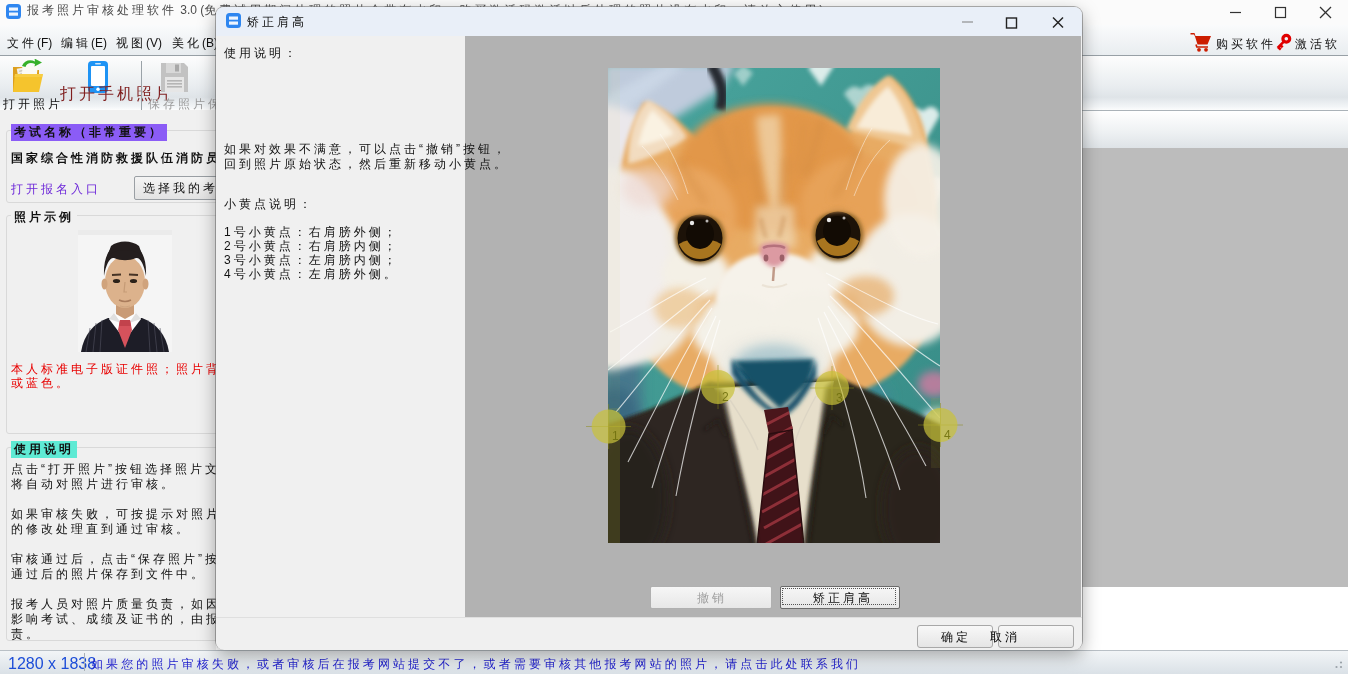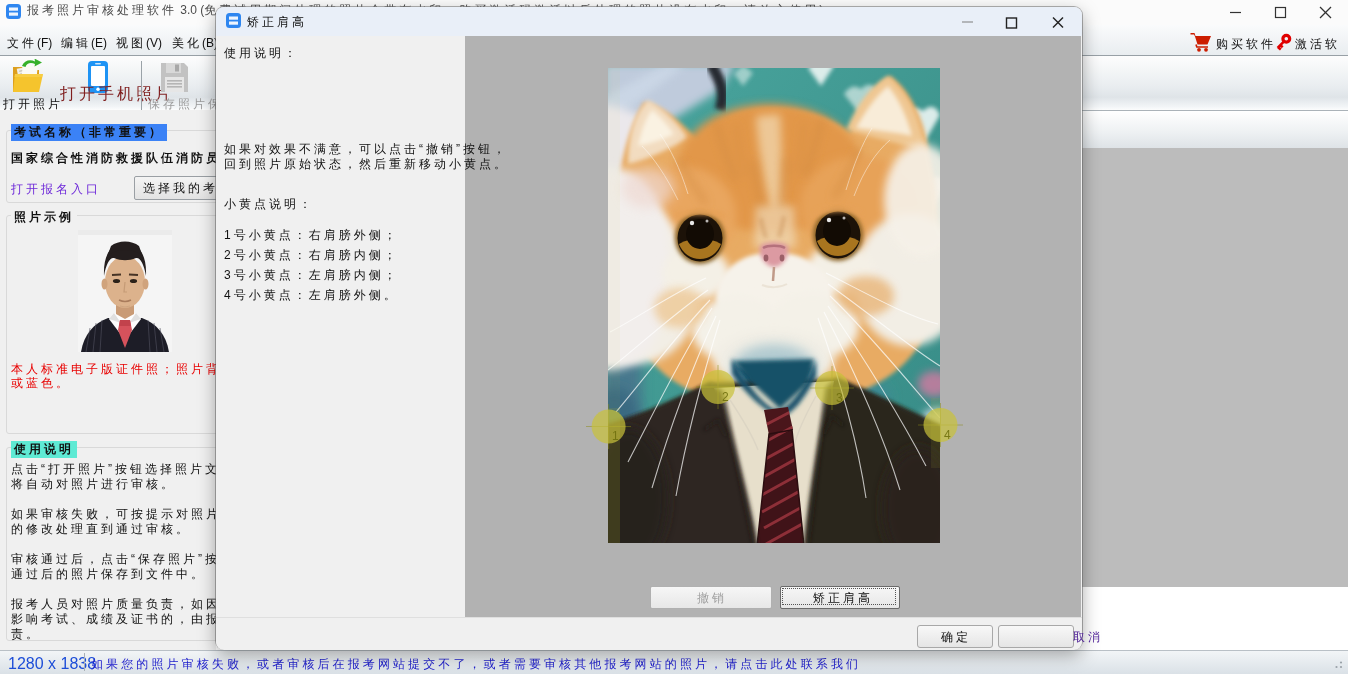--- a/index.html
+++ b/index.html
@@ -89,21 +89,21 @@
 <div class="abs cjk" style="left:148px;top:96px;font-size:12px;color:#9b9b9b;">保存照片</div>
 <div class="abs cjk" style="left:208px;top:96px;font-size:12px;color:#9b9b9b;">保存手机照片</div>
 
 <div class="abs" style="left:216px;top:110px;width:1132px;height:38px;background:linear-gradient(180deg,#ffffff,#eef1f3 55%,#dde2e6);border-top:1px solid #aab2b8;"></div>
 <div class="abs" style="left:216px;top:148px;width:1132px;height:439px;background:#bcbcbc;"></div>
 <div class="abs" style="left:216px;top:587px;width:1132px;height:63px;background:#ffffff;"></div>
 
 <div class="abs" style="left:0;top:110px;width:216px;height:540px;background:#f0f0f0;"></div>
 
 <div class="abs" style="left:6px;top:130px;width:240px;height:71px;border:1px solid #d9d9d9;border-radius:3px;"></div>
-<div class="abs cjk" style="left:11px;top:124px;font-weight:bold;color:#111;background:#3b82f6;padding:0 3px;">考试名称（非常重要）</div>
+<div class="abs cjk" style="left:11px;top:124px;font-weight:bold;color:#111;background:#8b5cf6;padding:0 3px;">考试名称（非常重要）</div>
 <div class="abs cjk" style="left:11px;top:150px;font-weight:bold;color:#111;white-space:nowrap;">国家综合性消防救援队伍消防员招录</div>
 <div class="abs cjk" style="left:11px;top:181px;color:#6d28d9;">打开报名入口</div>
 <div class="abs" style="left:134px;top:176px;width:100px;height:22px;background:linear-gradient(180deg,#f4f4f4,#e3e3e3);border:1px solid #9a9fa4;border-radius:2px;"></div>
 <div class="abs cjk" style="left:143px;top:180px;color:#111;">选择我的考试</div>
 
 <div class="abs" style="left:6px;top:215px;width:240px;height:217px;border:1px solid #d9d9d9;border-radius:3px;"></div>
 <div class="abs cjk" style="left:11px;top:209px;font-weight:bold;color:#111;background:#f0f0f0;padding:0 3px;">照片示例</div>
 
 <svg class="abs" style="left:78px;top:230px" width="94" height="122" viewBox="0 0 94 122">
  <rect width="94" height="122" fill="#f5f5f5"></rect>
@@ -173,31 +173,31 @@
  <line x1="108" y1="10.5" x2="98" y2="20.5" stroke="#222" stroke-width="1.4"></line>
 </svg>
 
 <div class="abs" style="left:216px;top:36px;width:249px;height:581px;background:#f0f0f0;"></div>
 <div class="abs" style="left:465px;top:36px;width:616px;height:581px;background:#b2b2b2;"></div>
 <div class="abs" style="left:216px;top:617px;width:866px;height:32px;background:#f0f0f0;border-top:1px solid #dfdfdf;border-radius:0 0 8px 8px;"></div>
 
 <div class="abs cjk" style="left:224px;top:46px;color:#111;line-height:15px;white-space:nowrap;">使用说明：</div>
 <div class="abs cjk" style="left:224px;top:142px;color:#111;line-height:15px;white-space:nowrap;">如果对效果不满意，可以点击“撤销”按钮，<br>回到照片原始状态，然后重新移动小黄点。</div>
 <div class="abs cjk" style="left:224px;top:196px;color:#111;">小黄点说明：</div>
-<div class="abs cjk" style="left:224px;top:225px;color:#111;line-height:20px;white-space:nowrap;">1号小黄点：右肩膀外侧；<br>2号小黄点：右肩膀内侧；<br>3号小黄点：左肩膀内侧；<br>4号小黄点：左肩膀外侧。</div>
+<div class="abs cjk" style="left:224px;top:225px;color:#111;line-height:14px;white-space:nowrap;">1号小黄点：右肩膀外侧；<br>2号小黄点：右肩膀内侧；<br>3号小黄点：左肩膀内侧；<br>4号小黄点：左肩膀外侧。</div>
 
 <div class="abs" style="left:650px;top:586px;width:120px;height:21px;background:linear-gradient(180deg,#f6f6f6,#e7e7e7);border:1px solid #b0b0b0;border-radius:2px;"></div>
 <div class="abs cjk" style="left:697px;top:590px;color:#a0a0a0;">撤销</div>
 <div class="abs" style="left:780px;top:586px;width:118px;height:21px;background:linear-gradient(180deg,#f6f6f6,#e7e7e7);border:1px solid #6a6a6a;border-radius:2px;"></div>
 <div class="abs" style="left:782px;top:588px;width:112px;height:15px;border:1px dotted #555;"></div>
 <div class="abs cjk" style="left:813px;top:590px;color:#111;">矫正肩高</div>
 <div class="abs" style="left:917px;top:625px;width:74px;height:21px;background:linear-gradient(180deg,#f8f8f8,#e5e5e5);border:1px solid #a8a8a8;border-radius:3px;"></div>
 <div class="abs cjk" style="left:941px;top:629px;color:#111;">确定</div>
 <div class="abs" style="left:998px;top:625px;width:74px;height:21px;background:linear-gradient(180deg,#f8f8f8,#e5e5e5);border:1px solid #a8a8a8;border-radius:3px;"></div>
-<div class="abs cjk" style="left:1073px;top:629px;color:#4c1d95;">取消</div>
+<div class="abs cjk" style="left:990px;top:629px;color:#000000;">取消</div>
 
 <svg class="abs" id="catphoto" style="left:608px;top:68px;overflow:visible" width="332" height="475" viewBox="0 0 332 475">
 <defs>
  <clipPath id="pc">
           <rect x="0" y="0" width="332" height="475"></rect>
         </clipPath>
  <linearGradient id="teal" x1="0" y1="0" x2="1" y2="1">
    <stop offset="0" stop-color="#4aa69f"></stop>
           <stop offset=".55" stop-color="#3f968f"></stop>
           <stop offset="1" stop-color="#368a86"></stop>

